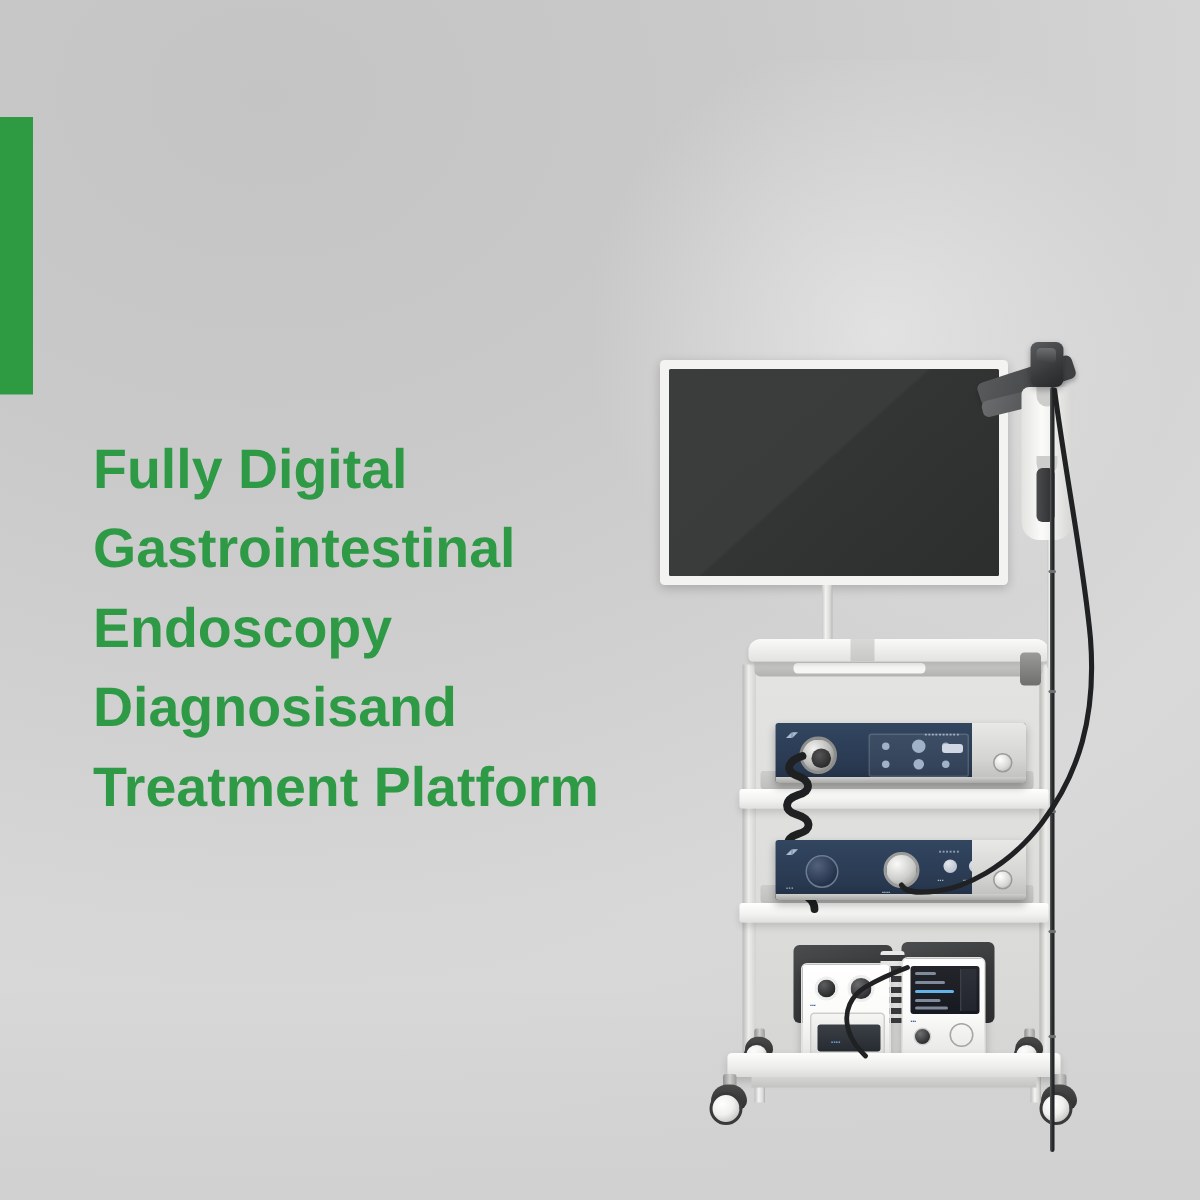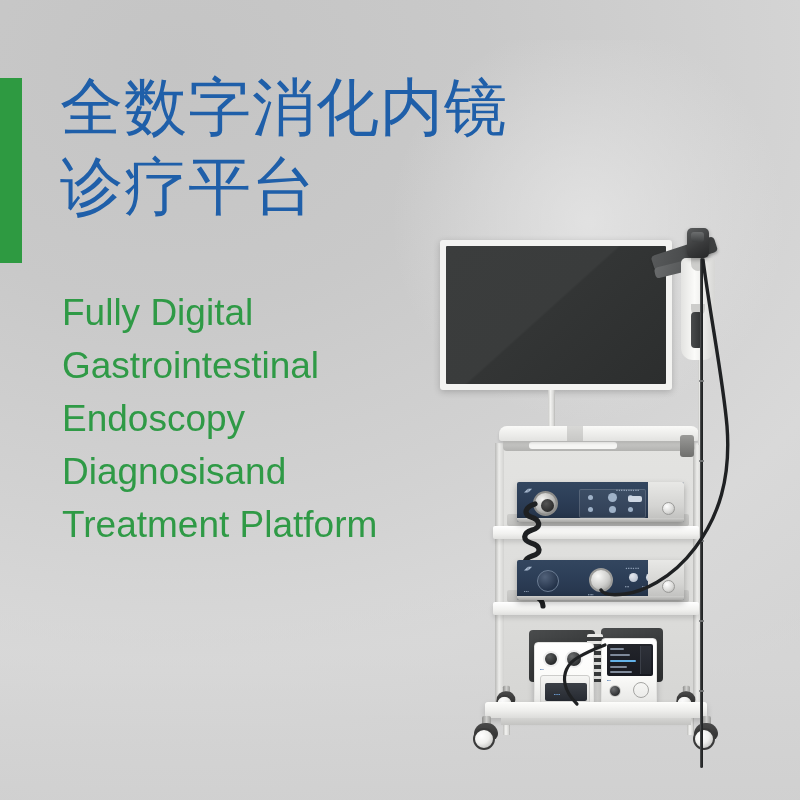--- a/index.html
+++ b/index.html
@@ -32,21 +32,21 @@
     position:absolute;left:60px;top:68px;width:560px;
     color:#1f5fa9;
     font-size:63px;line-height:79px;letter-spacing:1px;
     font-weight:500;
     white-space:pre-line;
   }
   .en-title{
     position:absolute;left:62px;top:286px;width:440px;
     color:#2f9a46;
     font-size:37px;line-height:53px;
-    font-weight:400;
+    font-weight:700;
     white-space:pre-line;
   }
 
   
   #cart{position:absolute;left:455px;top:230px;width:300px;height:560px;}
 
   
   .mon-frame{
     position:absolute;left:-15px;top:10px;width:232px;height:150px;
     background:#f3f3f1;border-radius:3px;
@@ -376,22 +376,20 @@
 </head>
 <body>
 
 <div id="stage">
 
   <div class="wallglow"></div>
   <div class="floor"></div>
 
   <div class="greenbar"></div>
 
-  <div class="cn-title">全数字消化内镜
-诊疗平台</div>
 
   <div class="en-title">Fully Digital
 Gastrointestinal
 Endoscopy
 Diagnosisand
 Treatment Platform</div>
 
   <div id="cart">
 
     <div class="mon-frame">

